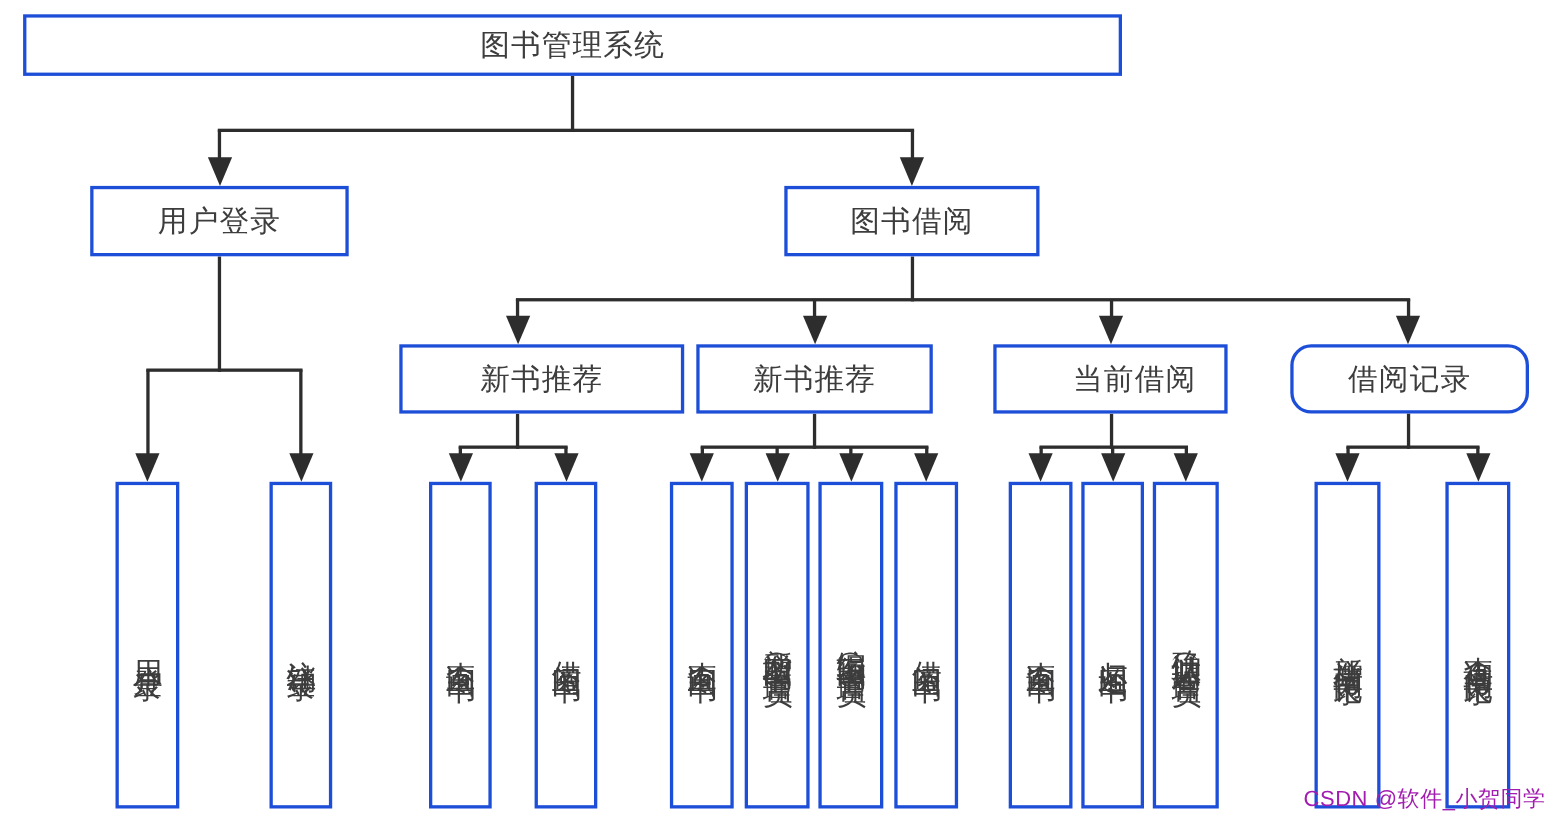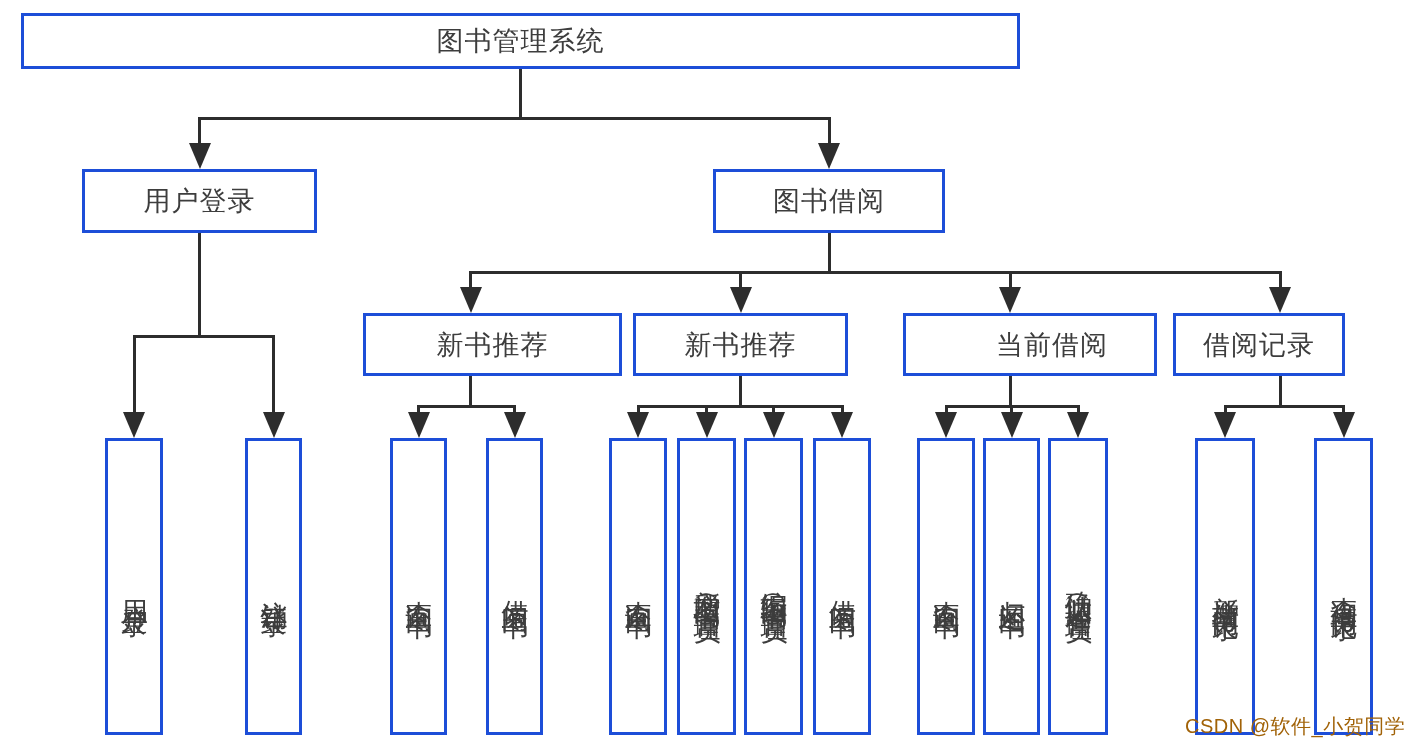--- a/index.html
+++ b/index.html
@@ -46,21 +46,21 @@
     border-left: 11px solid transparent;
     border-right: 11px solid transparent;
     border-top: 26px solid #2d2d2d;
     z-index: 1;
   }
   .watermark {
     position: absolute;
     left: 1185px;
     top: 713px;
     font-size: 20px;
-    color: #a16207;
+    color: #a21caf;
     white-space: nowrap;
     z-index: 10;
     letter-spacing: 0.5px;
   }
 </style>
 </head>
 <body>
 
 <div class="canvas">
   <div class="watermark">CSDN @软件_小贺同学</div>
@@ -72,24 +72,24 @@
     </div>
     <div class="node h" style="left: 713px; top: 169px; width: 232px; height: 64px;">
       <span>图书借阅</span>
     </div>
     <div class="node h" style="left: 363px; top: 313px; width: 259px; height: 63px;">
       <span>新书推荐</span>
     </div>
     <div class="node h" style="left: 633px; top: 313px; width: 215px; height: 63px;">
       <span>新书推荐</span>
     </div>
-    <div class="node h" style="left: 903px; top: 313px; width: 254px; height: 63px; padding-left: 44px;">
+    <div class="node h" style="left: 903px; top: 313px; width: 213px; height: 63px; padding-left: 44px;">
       <span>当前借阅</span>
     </div>
-    <div class="node h" style="left: 1173px; top: 313px; width: 172px; height: 63px;">
+    <div class="node h" style="left: 1173px; top: 313px; width: 217px; height: 63px; border-radius: 19px;">
       <span>借阅记录</span>
     </div>
     <div class="node v" style="left: 105px; top: 438px; width: 58px; height: 297px;">
       <span>用户登录</span>
     </div>
     <div class="node v" style="left: 245px; top: 438px; width: 57px; height: 297px;">
       <span>注销登录</span>
     </div>
     <div class="node v" style="left: 390px; top: 438px; width: 57px; height: 297px;">
       <span>查询图书</span>

